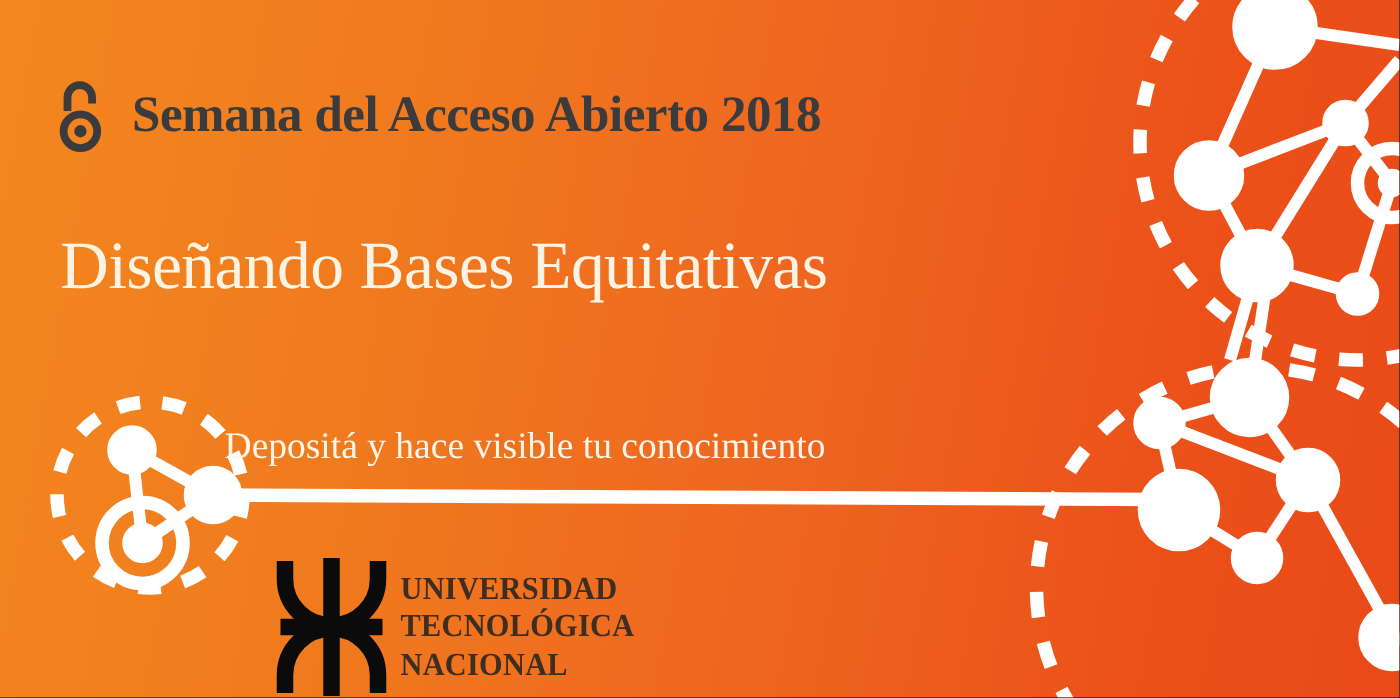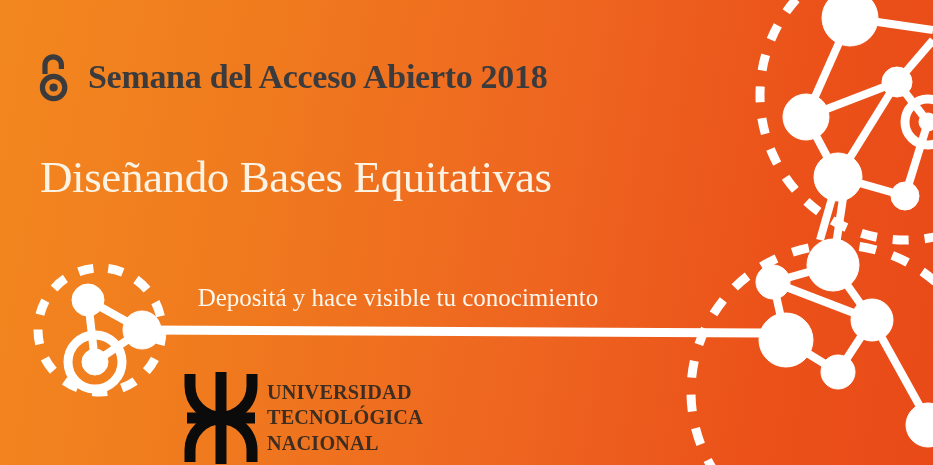--- a/index.html
+++ b/index.html
@@ -63,21 +63,20 @@
   
   #subtitle {
     position: absolute;
     left: 0;
     top: 265px;
     width: 700px;
     text-align: center;
     color: #FDF6EA;
     font-size: 25px;
     line-height: 1.35;
-    padding-left: 48px;
   }
   #subtitle .sub-line { display: block; white-space: nowrap; }
   #subtitle .url { font-weight: bold; letter-spacing: -0.3px; }
 
   
   #utn-lockup {
     position: absolute;
     left: 184px;
     top: 352px;
     display: flex;

